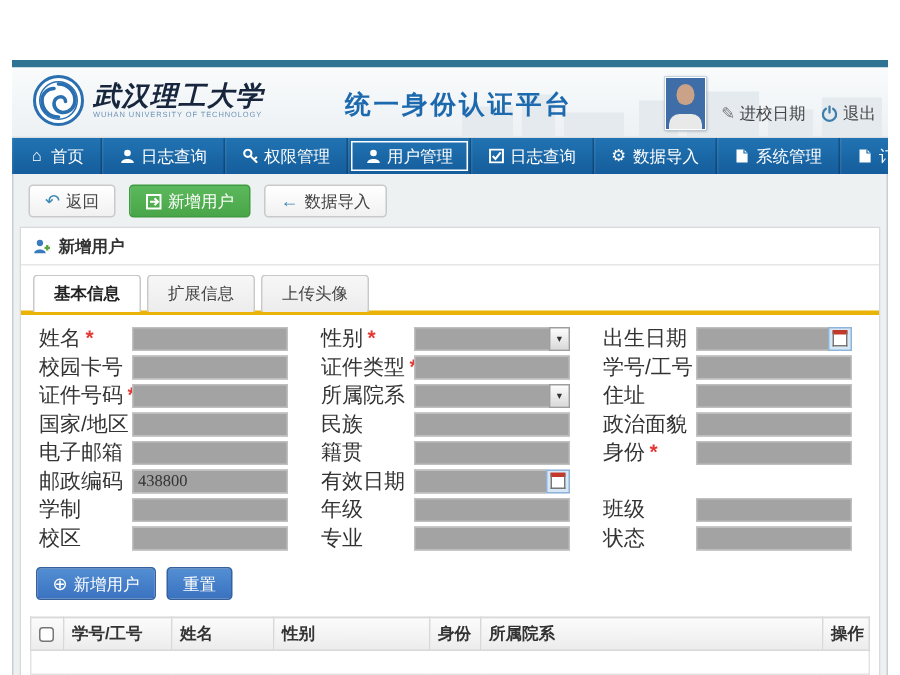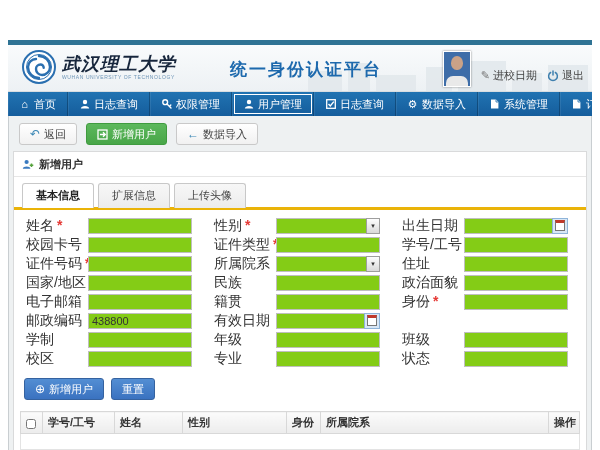--- a/index.html
+++ b/index.html
@@ -81,21 +81,21 @@
   .tab.active{background:#fff;font-weight:bold;color:#222;padding-bottom:5px;}
 
   
   .form{padding:7px 6px 4px;}
   .frow{display:grid;grid-template-columns:188px 188px 188px;margin-bottom:2px;}
   .fg{display:flex;align-items:center;height:17px;}
   .flabel{width:62px;flex:0 0 62px;font-size:14px;color:#333;padding-left:6px;white-space:nowrap;}
   .req{color:#e53935;margin-left:3px;font-weight:bold;}
   .inp{
     width:104px;height:16px;border:1px solid #bfbfbf;font-size:11px;padding:0 3px;
-    box-sizing:border-box;background:#84cc16;color:#333;outline:none;font-family:Liberation Sans, sans-serif;
+    box-sizing:border-box;background:#a3a3a3;color:#333;outline:none;font-family:Liberation Serif, serif;
   }
   .sel{display:inline-flex;}
   .sel .inp{width:90px;border-right:none;}
   .sel-btn{
     width:14px;height:16px;box-sizing:border-box;border:1px solid #9e9e9e;
     background:linear-gradient(#fdfdfd,#d9d9d9);display:inline-flex;align-items:center;justify-content:center;
     font-size:7px;color:#333;cursor:pointer;
   }
   .dt{display:inline-flex;}
   .dt .inp{width:88px;border-right:none;}

